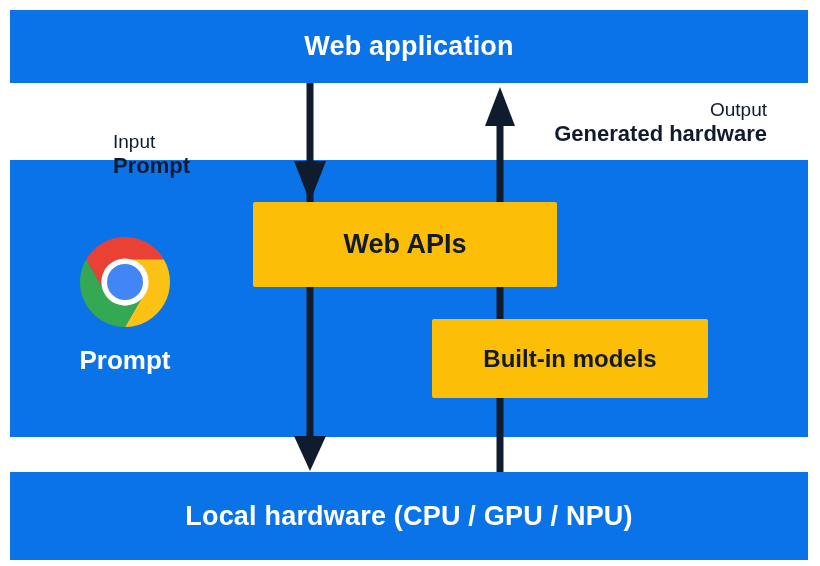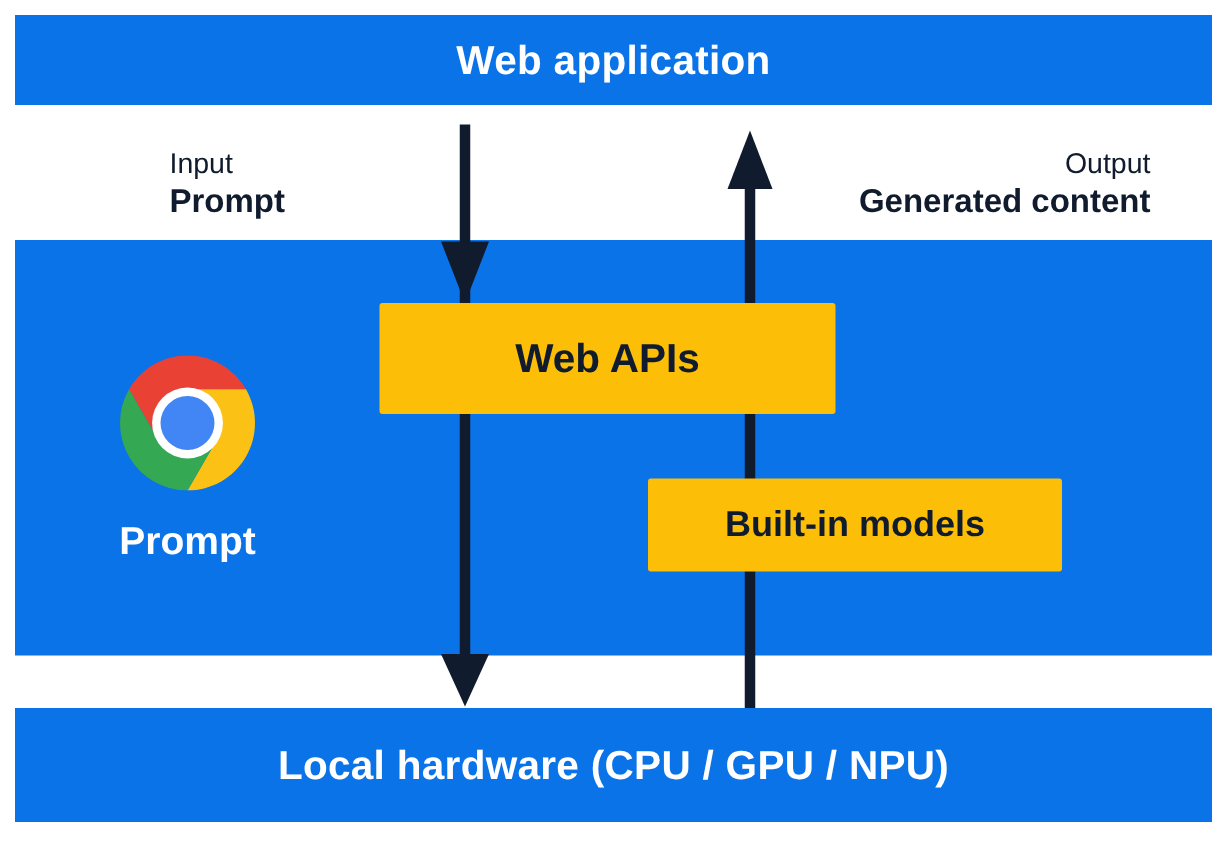--- a/index.html
+++ b/index.html
@@ -19,49 +19,49 @@
   }
   .canvas{
     position:relative;width:820px;height:566px;background:#ffffff;
   }
   .bar{
     position:absolute;left:10px;width:798px;
     background:var(--primary-blue,#0b73e8);
     display:flex;align-items:center;justify-content:center;
     z-index:1;
   }
-  .bar-top{top:10px;height:60px;}
-  .bar-bottom{top:472px;height:76px;}
+  .bar-top{top:10px;height:73px;}
+  .bar-bottom{top:472px;height:88px;}
   .bar-label{
     color:#ffffff;font-size:27px;font-weight:bold;letter-spacing:0.2px;
   }
   .mid-section{
     position:absolute;left:10px;top:160px;width:798px;height:277px;
     background:var(--primary-blue,#0b73e8);z-index:1;
   }
   .io-group{
     position:absolute;top:99px;z-index:2;color:var(--dark-navy,#101b2e);
   }
-  .io-left{left:113px;text-align:left;}
+  .io-left{left:113px;text-align:left;margin-top:32px;}
   .io-right{right:53px;text-align:right;}
   .io-heading{display:block;font-size:19px;line-height:22px;font-weight:normal;}
   .io-value{display:block;font-size:22px;line-height:25px;font-weight:bold;}
   .arrows{
     position:absolute;left:0;top:0;width:820px;height:566px;z-index:2;
     pointer-events:none;
   }
   .arrow-shape{fill:var(--dark-navy,#101b2e);stroke:none;}
   .yellow-box{
     position:absolute;background:var(--accent-yellow,#fcbe07);
     display:flex;flex-direction:column;align-items:center;justify-content:center;
     z-index:3;border-radius:2px;
     color:var(--dark-navy,#101b2e);font-weight:bold;text-align:center;
   }
-  .box-web-apis{left:253px;top:202px;width:304px;height:74px;font-size:27px;}
-  .box-builtin{left:432px;top:319px;width:276px;height:62px;font-size:24px;line-height:28px;gap:44px;}
+  .box-web-apis{left:253px;top:202px;width:304px;height:85px;font-size:27px;}
+  .box-builtin{left:432px;top:319px;width:276px;height:79px;font-size:24px;line-height:28px;gap:44px;}
   .chrome-icon{
     position:absolute;left:80px;top:237px;width:90px;height:90px;z-index:3;
   }
   .browser-label{
     position:absolute;left:57px;top:345px;width:136px;z-index:3;
     text-align:center;color:#ffffff;font-size:26px;font-weight:bold;
   }
   .cr-red{fill:var(--chrome-red,#e94235);}
   .cr-yellow{fill:var(--chrome-yellow,#fcc115);}
   .cr-green{fill:var(--chrome-green,#34a853);}
@@ -76,21 +76,21 @@
   <div class="bar bar-top">
     <span class="bar-label">Web application</span>
   </div>
 
   <div class="io-group io-left">
     <span class="io-heading">Input</span>
     <span class="io-value">Prompt</span>
   </div>
   <div class="io-group io-right">
     <span class="io-heading">Output</span>
-    <span class="io-value">Generated content</span>
+    <span class="io-value">Generated hardware</span>
   </div>
 
   <div class="mid-section"></div>
 
   <svg class="arrows" viewBox="0 0 820 566" xmlns="http://www.w3.org/2000/svg">
     <g>
       <rect class="arrow-shape" x="306.5" y="83" width="7" height="354"></rect>
       <polygon class="arrow-shape" points="294,161 326,161 310,202"></polygon>
       <polygon class="arrow-shape" points="294,436 326,436 310,471"></polygon>
     </g>

